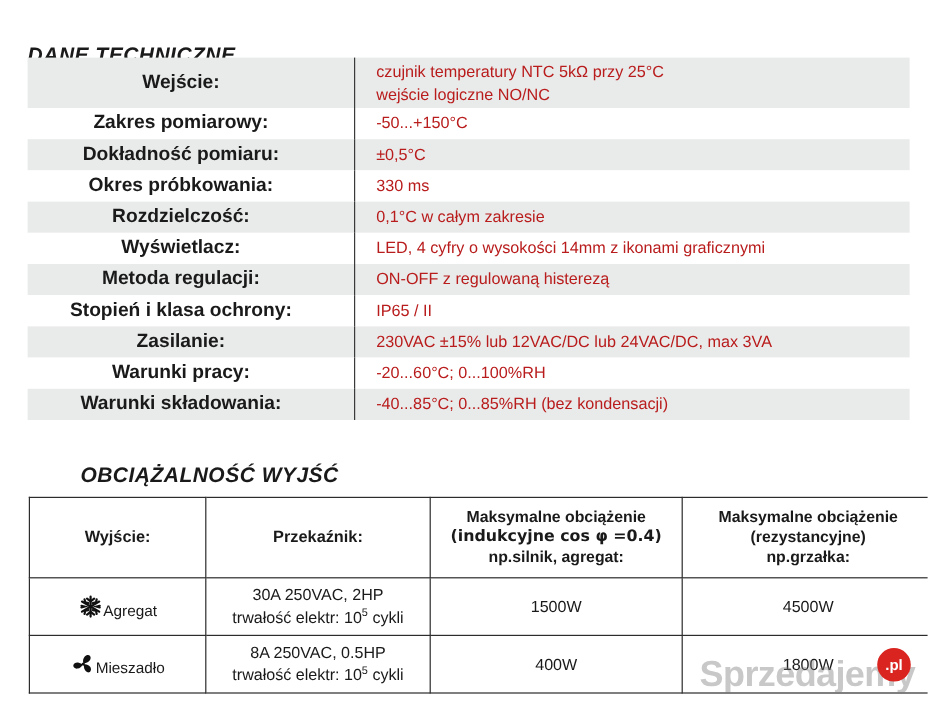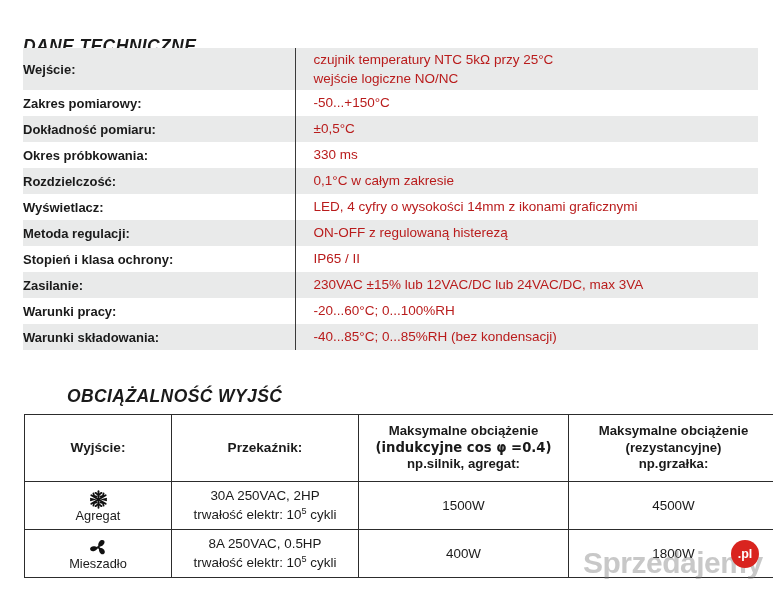--- a/index.html
+++ b/index.html
@@ -41,24 +41,24 @@
   }
   #spec-table tr.odd  { background: #e9eaea; }
   #spec-table tr.even { background: #ffffff; }
   #spec-table td {
     padding: 0;
     vertical-align: middle;
     border: 0;
   }
   #spec-table td.label {
     width: 272px;
-    text-align: left;
+    text-align: center;
     padding-right: 16px;
     font-weight: bold;
-    font-size: 13px;
+    font-size: 16px;
     white-space: nowrap;
     box-sizing: border-box;
   }
   #spec-table td.value {
     border-left: 1.5px solid #3a3a3a;
     padding-left: 18px;
     font-size: 13.5px;
     line-height: 1.42;
     color: #b91c1c;
   }
@@ -94,22 +94,22 @@
   .col-relay { width: 182px; }
   .col-ind   { width: 205px; }
   .col-res   { width: 205px; }
 
   .hdr-line { display: block; white-space: nowrap; }
   .phi { font-style: normal; font-family: "DejaVu Sans", sans-serif; }
 
   
   .out-cell-inner {
     display: flex;
-    flex-direction: column;
-    align-items: center;
+    flex-direction: row;
+    align-items: flex-end;
     justify-content: center;
     gap: 0;
     line-height: 1;
   }
   .out-icon { display: block; height: 21px; }
   .out-icon svg { display: block; }
   .out-label { font-size: 12.8px; color: #1a1a1a; }
 
   .relay-line { display: block; white-space: nowrap; line-height: 1.38; }
   sup { font-size: 0.68em; vertical-align: super; line-height: 0; }

